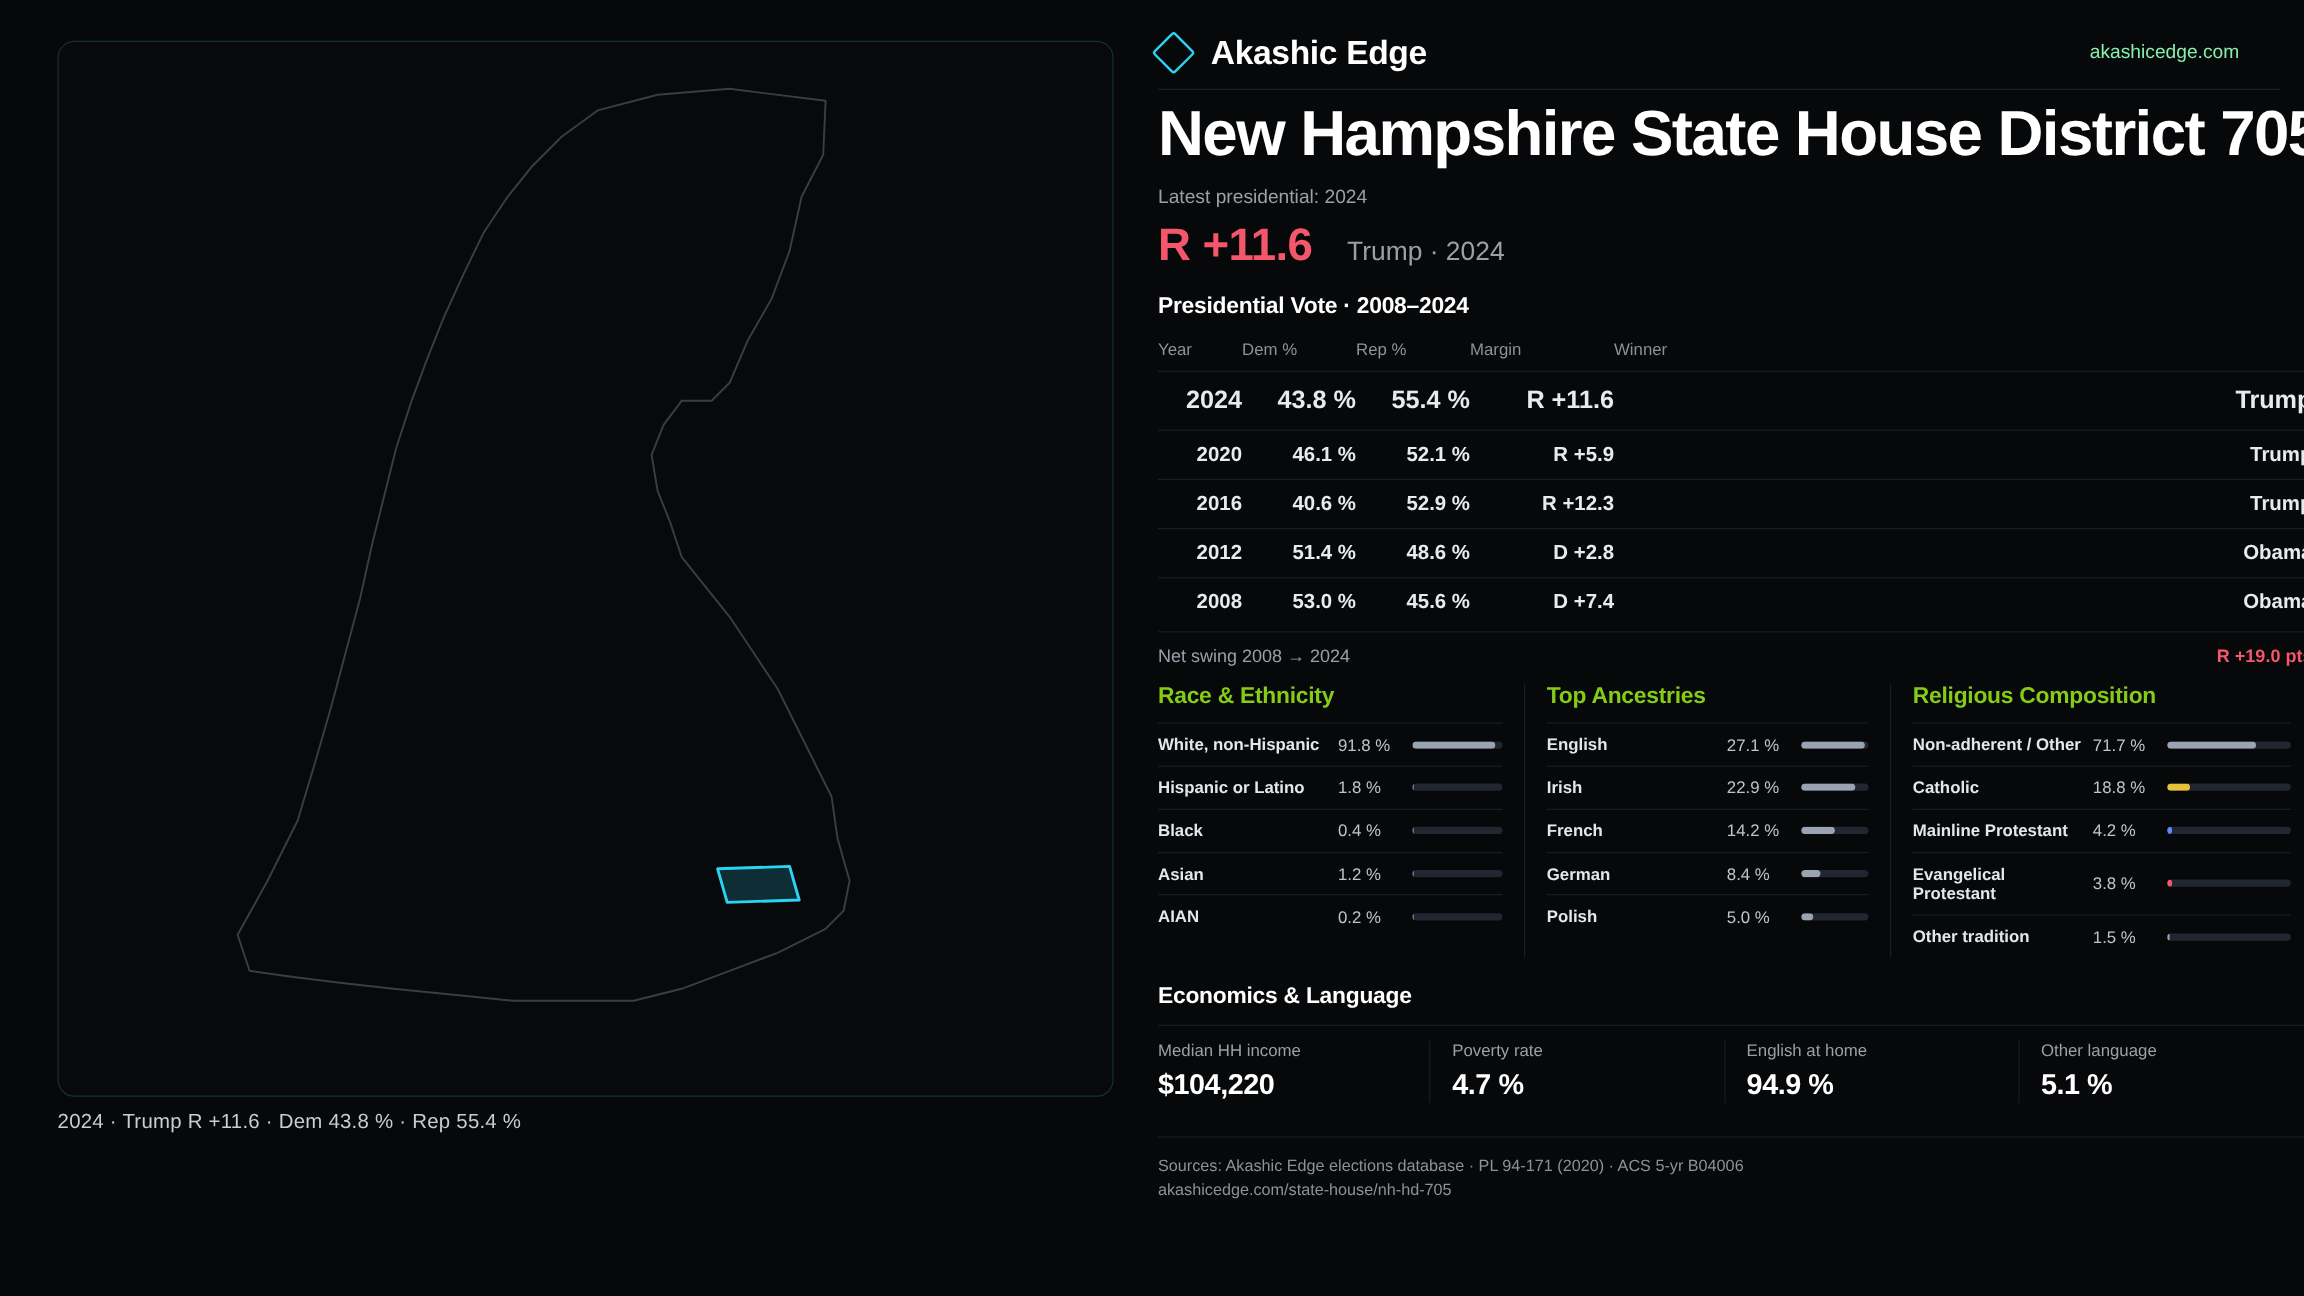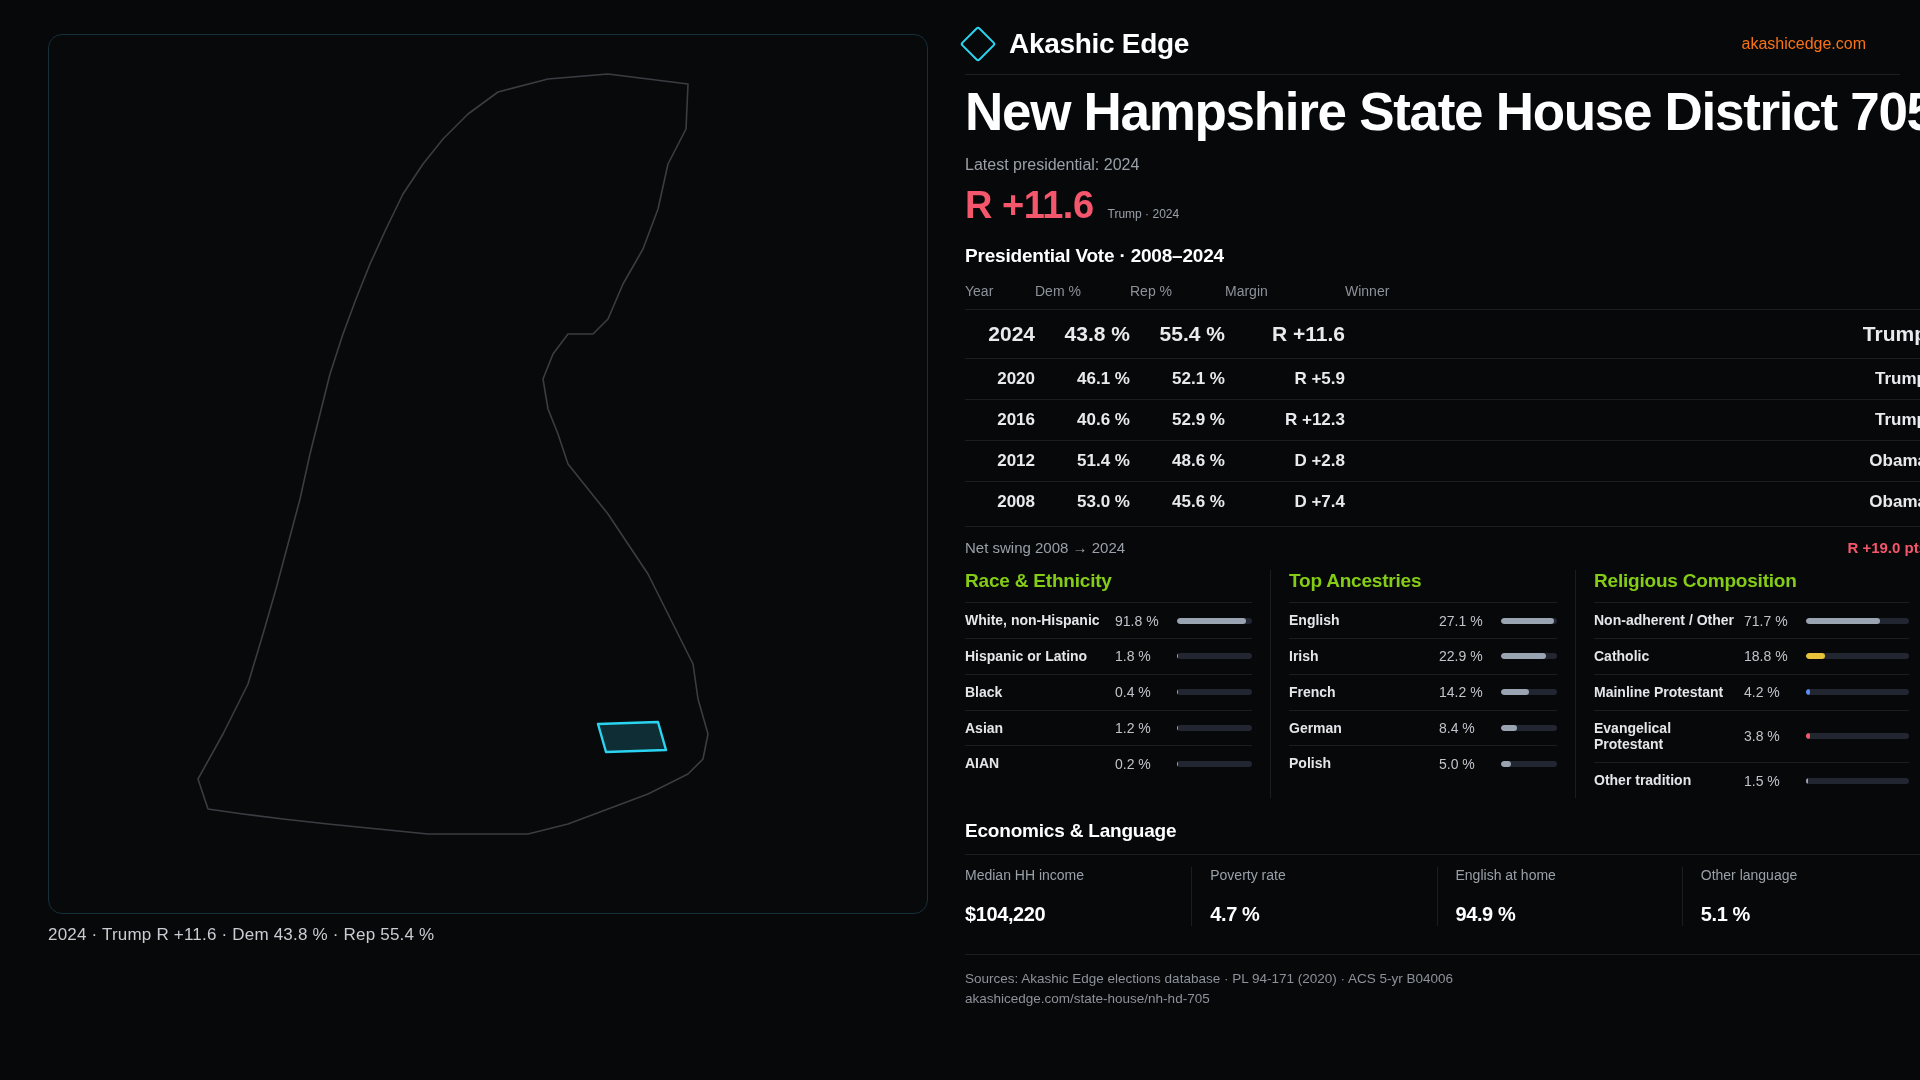--- a/index.html
+++ b/index.html
@@ -68,21 +68,21 @@
     flex: none;
   }
   .brand-name {
     color: #fff;
     font-size: 28px;
     font-weight: bold;
     letter-spacing: -0.3px;
   }
   .brand-url {
     margin-left: auto;
-    color: #f97316;
+    color: #86efac;
     font-size: 16px;
   }
 
   .eyebrow {
     color: #9aa0a8;
     font-size: 16px;
     margin-top: 16px;
   }
   .title {
     color: #ffffff;
@@ -103,22 +103,22 @@
     margin-top: 10px;
   }
   .headline-margin {
     color: #f4566b;
     font-size: 38px;
     font-weight: bold;
     letter-spacing: -0.5px;
   }
   .headline-note {
     color: #9aa0a8;
-    font-size: 12px;
-    margin-left: 14px;
+    font-size: 22px;
+    margin-left: 29px;
   }
 
   .section-title {
     color: #ffffff;
     font-size: 19px;
     font-weight: bold;
     margin-top: 18px;
     letter-spacing: -0.2px;
   }
 
@@ -201,21 +201,21 @@
     color: #ffffff; font-size: 19px; font-weight: bold;
     margin-top: 22px; letter-spacing: -0.2px;
   }
   .econ-grid {
     display: flex; width: 962px; margin-top: 12px;
     border-top: 1px solid #1a1d22; padding-top: 12px;
   }
   .econ-cell { flex: 1; padding-right: 16px; }
   .econ-cell + .econ-cell { border-left: 1px solid #1a1d22; padding-left: 18px; }
   .econ-label { color: #9aa0a8; font-size: 14px; }
-  .econ-value { color: #ffffff; font-size: 20px; font-weight: bold; margin-top: 20px; letter-spacing: -0.4px; }
+  .econ-value { color: #ffffff; font-size: 24px; font-weight: bold; margin-top: 8px; letter-spacing: -0.4px; }
 
   .sources {
     width: 962px;
     margin-top: 28px;
     border-top: 1px solid #1a1d22;
     padding-top: 14px;
     color: #8d9199;
     font-size: 13.5px;
     line-height: 1.45;
   }

